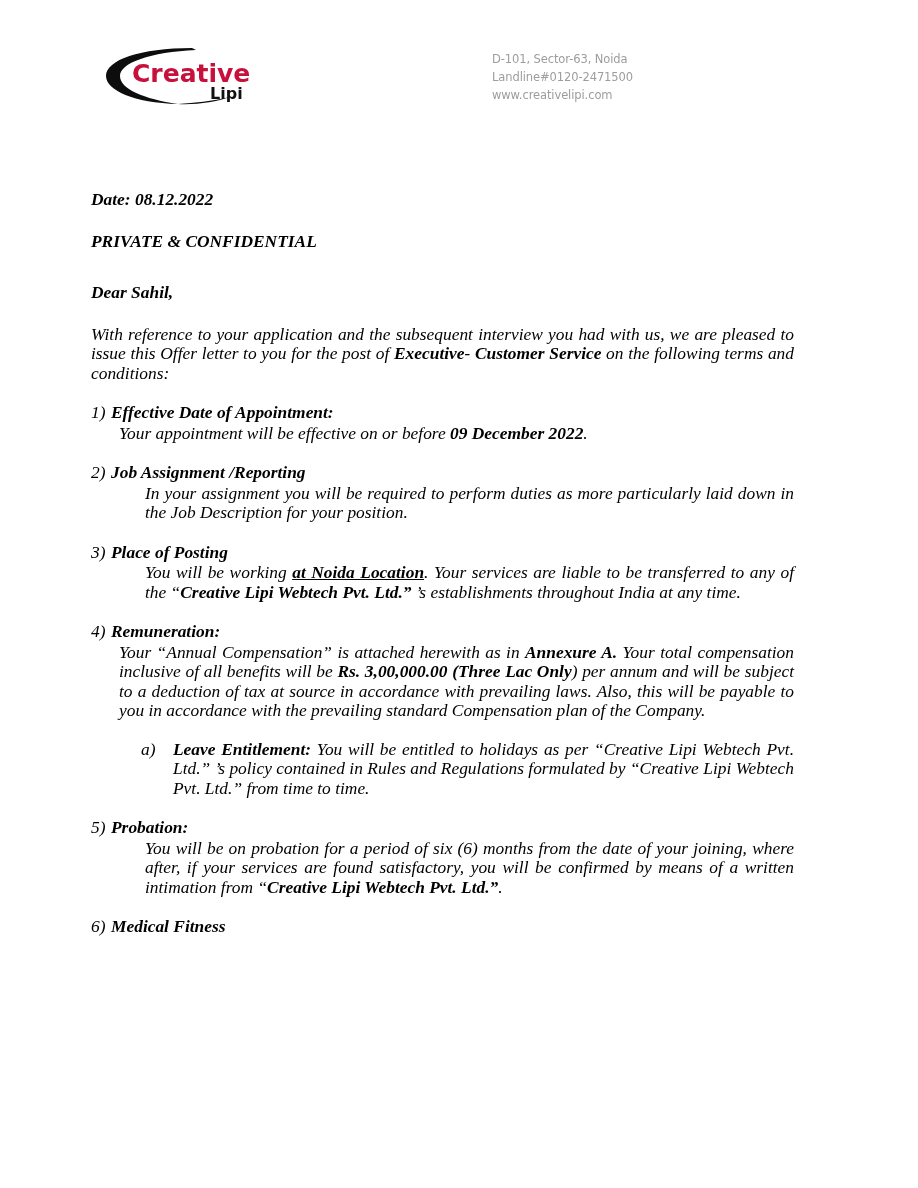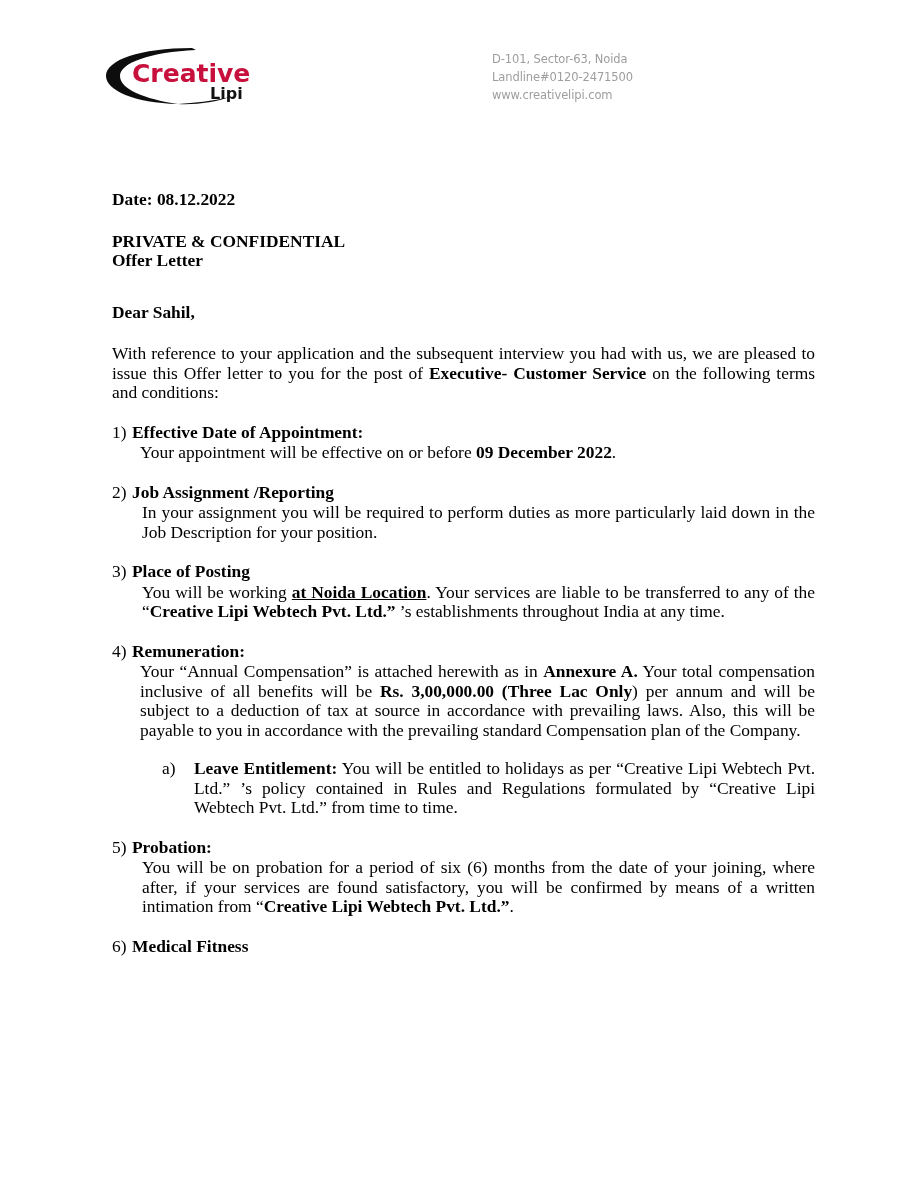--- a/index.html
+++ b/index.html
@@ -64,25 +64,26 @@
   .contact-line {
     font-size: 11.5px;
     color: #9d9d9d;
     line-height: 18px;
     letter-spacing: -0.1px;
   }
 
   
   .content {
     position: absolute;
-    left: 112px;
+    left: 91px;
     top: 190px;
     width: 703px;
     font-size: 17.4px;
     line-height: 19.5px;
+    font-style: italic;
   }
 
   .date-line {
     font-weight: bold;
     font-size: 17.4px;
     margin-bottom: 22px;
   }
 
   .doc-title {
     text-align: left;
@@ -122,21 +123,21 @@
     font-weight: normal;
   }
 
   .sec-body {
     text-align: justify;
     text-justify: inter-word;
     line-height: 19.5px;
     margin-top: 1px;
   }
   .ind-sm { margin-left: 28px; }
-  .ind-lg { margin-left: 30px; }
+  .ind-lg { margin-left: 54px; }
 
   .sub-item {
     margin-top: 19px;
     margin-left: 50px;
     position: relative;
     padding-left: 32px;
     text-align: justify;
     text-justify: inter-word;
     line-height: 19.5px;
   }
@@ -172,21 +173,20 @@
       <div class="contact-line">www.creativelipi.com</div>
     </div>
   </div>
 
   <div class="content">
 
     <div class="date-line">Date: 08.12.2022</div>
 
     <div class="doc-title">
       <span>PRIVATE &amp; CONFIDENTIAL</span>
-      <span class="t2">Offer Letter</span>
     </div>
 
     <div class="salutation">Dear Sahil,</div>
 
     <p class="intro"><span>With reference to your application and the subsequent interview you had with us, we are pleased to issue this Offer letter to you for the post of </span><b>Executive- Customer Service</b><span> on the following terms and conditions:</span></p>
 
     <div class="section">
       <div class="sec-head"><span class="sec-num">1)</span><span>Effective Date of Appointment:</span></div>
       <div class="sec-body ind-sm"><span>Your appointment will be effective on or before </span><b>09 December 2022</b><span>.</span></div>
     </div>

